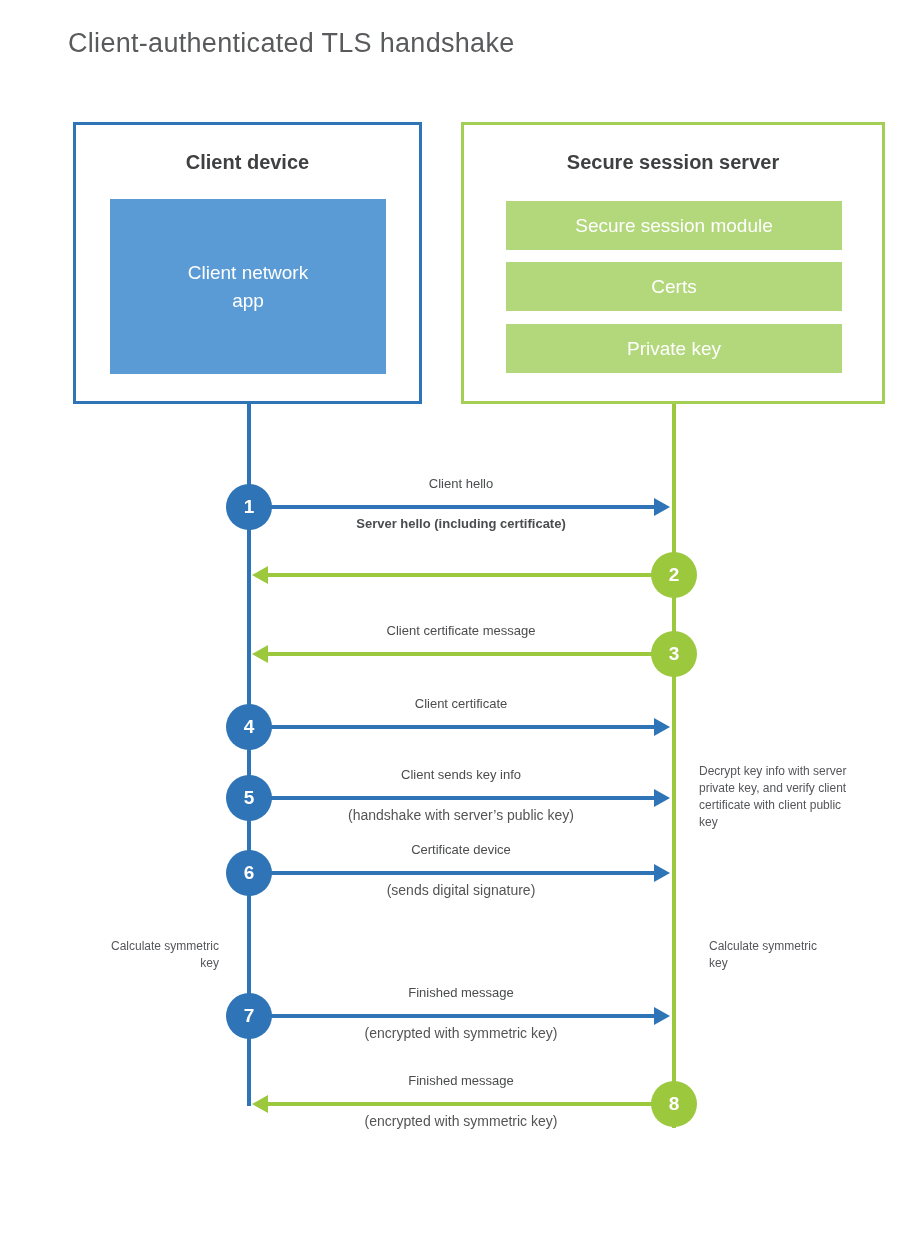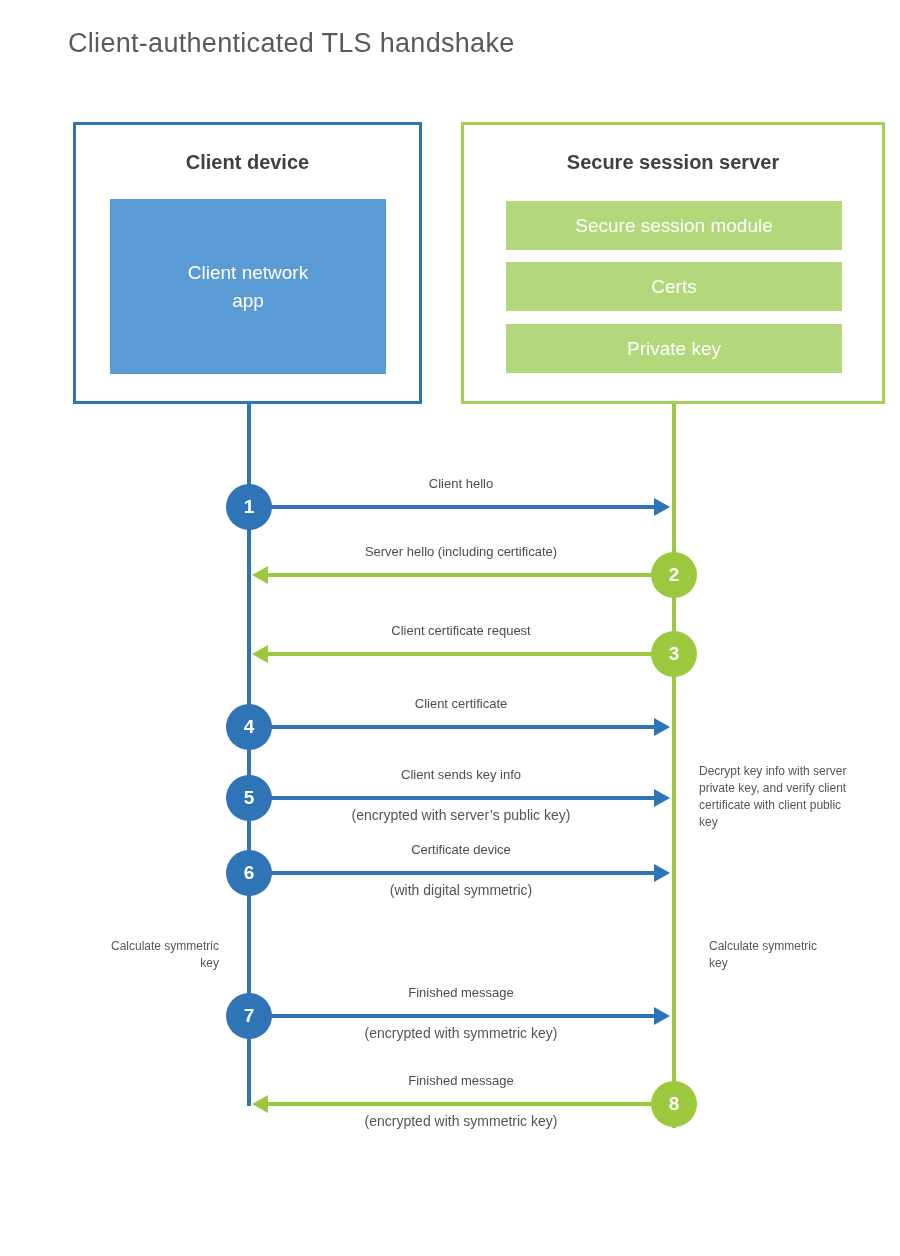--- a/index.html
+++ b/index.html
@@ -138,58 +138,58 @@
     <div class="arrow-head to-server" style="top: 498px; left: 622px;"></div>
     <div class="msg-label" style="top: 476px;">Client hello</div>
 
     <div class="step-circle blue-bg" style="left: 194px; top: 484px;">
           <span>1</span>
         </div>
   </div>
       <div class="msg-row">
     <div class="arrow-line to-client" style="top: 573px; left: 236px; width: 406px;"></div>
     <div class="arrow-head to-client" style="top: 566px; left: 220px;"></div>
-    <div class="msg-label" style="top: 544px;">Server hello (including certificate)</div>
+    <div class="msg-label" style="top: 516px; font-weight: bold;">Server hello (including certificate)</div>
 
     <div class="step-circle green-bg" style="left: 619px; top: 552px;">
           <span>2</span>
         </div>
   </div>
       <div class="msg-row">
     <div class="arrow-line to-client" style="top: 652px; left: 236px; width: 406px;"></div>
     <div class="arrow-head to-client" style="top: 645px; left: 220px;"></div>
-    <div class="msg-label" style="top: 623px;">Client certificate request</div>
+    <div class="msg-label" style="top: 623px;">Client certificate message</div>
 
     <div class="step-circle green-bg" style="left: 619px; top: 631px;">
           <span>3</span>
         </div>
   </div>
       <div class="msg-row">
     <div class="arrow-line to-server" style="top: 725px; left: 217px; width: 406px;"></div>
     <div class="arrow-head to-server" style="top: 718px; left: 622px;"></div>
     <div class="msg-label" style="top: 696px;">Client certificate</div>
 
     <div class="step-circle blue-bg" style="left: 194px; top: 704px;">
           <span>4</span>
         </div>
   </div>
       <div class="msg-row">
     <div class="arrow-line to-server" style="top: 796px; left: 217px; width: 406px;"></div>
     <div class="arrow-head to-server" style="top: 789px; left: 622px;"></div>
     <div class="msg-label" style="top: 767px;">Client sends key info</div>
-    <div class="msg-sub" style="top: 807px;">(encrypted with server’s public key)</div>
+    <div class="msg-sub" style="top: 807px;">(handshake with server’s public key)</div>
     <div class="step-circle blue-bg" style="left: 194px; top: 775px;">
           <span>5</span>
         </div>
   </div>
       <div class="msg-row">
     <div class="arrow-line to-server" style="top: 871px; left: 217px; width: 406px;"></div>
     <div class="arrow-head to-server" style="top: 864px; left: 622px;"></div>
     <div class="msg-label" style="top: 842px;">Certificate device</div>
-    <div class="msg-sub" style="top: 882px;">(with digital symmetric)</div>
+    <div class="msg-sub" style="top: 882px;">(sends digital signature)</div>
     <div class="step-circle blue-bg" style="left: 194px; top: 850px;">
           <span>6</span>
         </div>
   </div>
       <div class="msg-row">
     <div class="arrow-line to-server" style="top: 1014px; left: 217px; width: 406px;"></div>
     <div class="arrow-head to-server" style="top: 1007px; left: 622px;"></div>
     <div class="msg-label" style="top: 985px;">Finished message</div>
     <div class="msg-sub" style="top: 1025px;">(encrypted with symmetric key)</div>
     <div class="step-circle blue-bg" style="left: 194px; top: 993px;">

